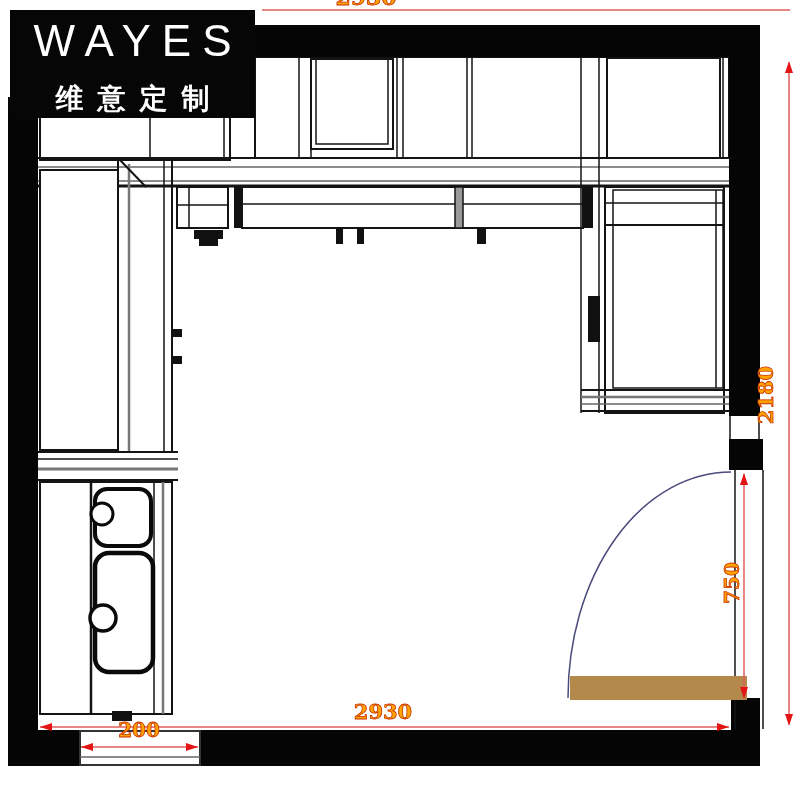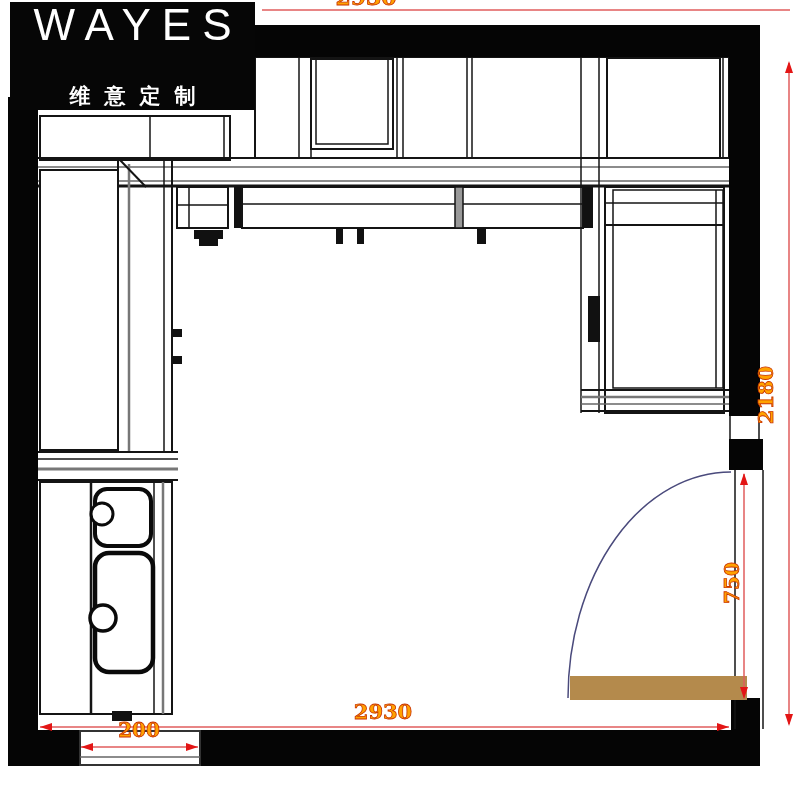--- a/index.html
+++ b/index.html
@@ -15,24 +15,24 @@
   .g15{stroke:#666;stroke-width:1.5;fill:none}
   .g2 {stroke:#777;stroke-width:2.5;fill:none}
   .g3 {stroke:#777;stroke-width:3;fill:none}
   .wall{fill:#050505;stroke:none}
   .wf{fill:#ffffff;stroke:#141414;stroke-width:2}
   .blk{fill:#111;stroke:none}
   .dim{stroke:#e05c5c;stroke-width:1.5;fill:none}
   .arr{fill:#e31515;stroke:none}
 
   
-  .logo{position:absolute;left:10px;top:2px;width:245px;height:108px;background:#060606;
-        display:flex;flex-direction:column;align-items:center;justify-content:space-between;}
+  .logo{position:absolute;left:10px;top:10px;width:245px;height:108px;background:#060606;
+        display:flex;flex-direction:column;align-items:center;justify-content:flex-end;}
   .logo-name{color:#fff;font-size:44px;font-weight:400;letter-spacing:11px;padding-left:11px;line-height:1.05;}
-  .logo-sub{color:#fff;font-size:21px;font-weight:600;letter-spacing:14px;padding-left:14px;margin-top:4px;}
+  .logo-sub{color:#fff;font-size:28px;font-weight:600;letter-spacing:14px;padding-left:14px;margin-top:16px;}
 
   
   .dimlabel{position:absolute;font-family:"DejaVu Serif",serif;font-weight:700;
             color:#ffa200;-webkit-text-stroke:0.8px #c93200;text-align:center;
             font-size:21px;line-height:22px;white-space:nowrap;}
   .rot{transform:rotate(-90deg);transform-origin:center center;}
   #dim-top{left:330px;top:-14px;width:72px;font-size:22px;}
   #dim-right{left:732px;top:383px;width:70px;height:24px;}
   #dim-bottom{left:346px;top:701px;width:74px;}
   #dim-door{left:705px;top:571px;width:56px;height:24px;font-size:20px;}

